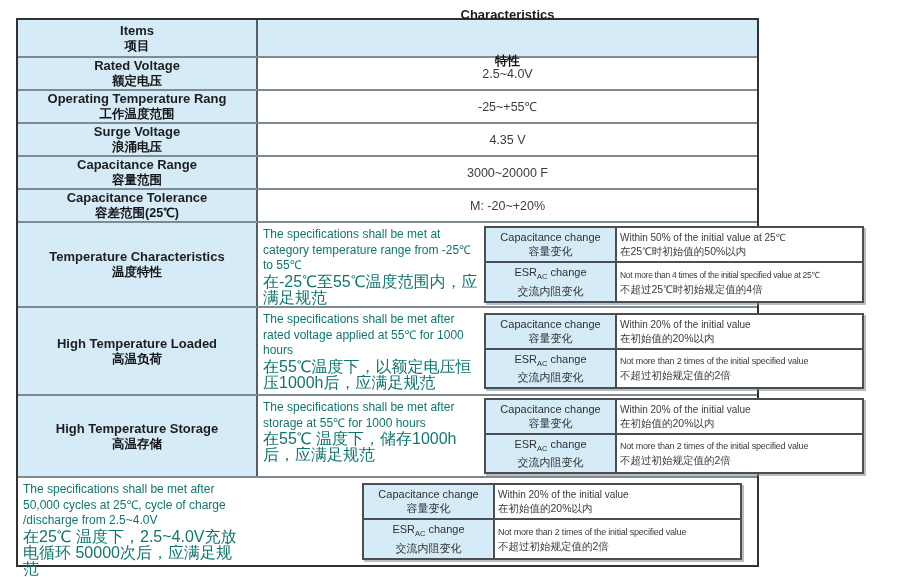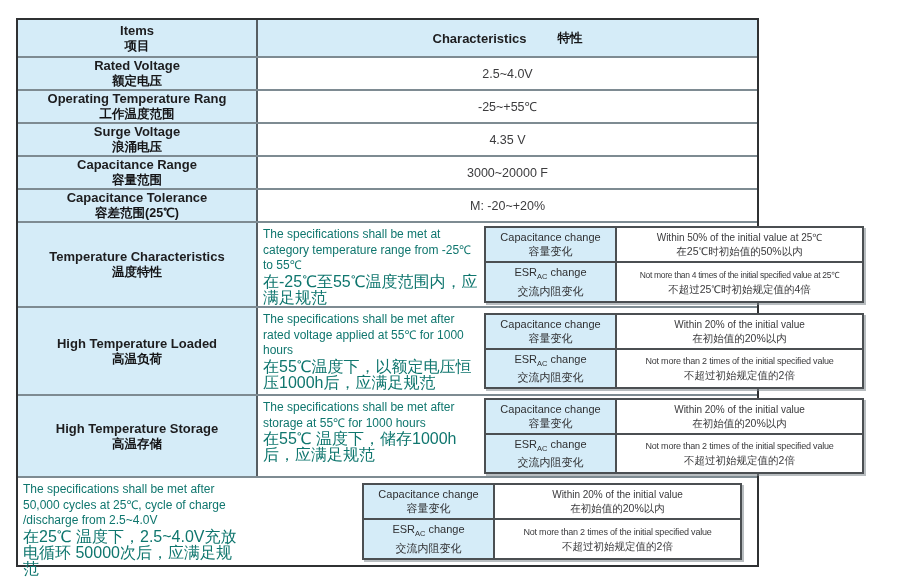--- a/index.html
+++ b/index.html
@@ -40,21 +40,21 @@
     text-align: center;
     padding: 2px 4px;
   }
   .cell-char { flex: 1; display: flex; }
   .cell-char.blue { background: var(--cell-blue); }
 
   .lab-en { font-size: 13px; font-weight: bold; color: #1d1d1f; line-height: 15px; }
   .lab-zh { font-size: 12.5px; font-weight: bold; color: #141416; line-height: 16px; }
 
   .val-center {
-    flex: 1; display: flex; flex-direction: row;
+    flex: 1; display: flex; flex-direction: column;
     justify-content: center; align-items: center;
     text-align: center;
     gap: 31px;
   }
   .val-text { font-size: 12.5px; color: #3c3c3e; }
 
   .complex { align-items: center; }
   .desc {
     width: 226px; flex: 0 0 226px;
     align-self: flex-start;
@@ -78,21 +78,21 @@
     border-right: 2px solid var(--subline);
     display: flex; flex-direction: column;
     justify-content: center; align-items: center;
     text-align: center; padding: 3px 2px;
   }
   .sub-label .en { font-size: 11px; color: #2f2f31; line-height: 13px; }
   .sub-label .zh { font-size: 11px; color: #2f2f31; line-height: 14px; }
   .sub-label sub { font-size: 7.5px; }
   .sub-val {
     flex: 1; display: flex; flex-direction: column;
-    justify-content: center; align-items: center;
+    justify-content: center; align-items: flex-start;
     text-align: center; padding: 3px 3px;
   }
   .sub-val .en { font-size: 10px; color: #3a3a3c; line-height: 13px; }
   .sub-val .en.long { font-size: 9px; letter-spacing: -0.2px; }
   .sub-val .en.xlong { font-size: 8.5px; letter-spacing: -0.3px; }
   .sub-val .zh { font-size: 10.5px; color: #3a3a3c; line-height: 14px; }
 </style>
 </head>
 <body>
 

